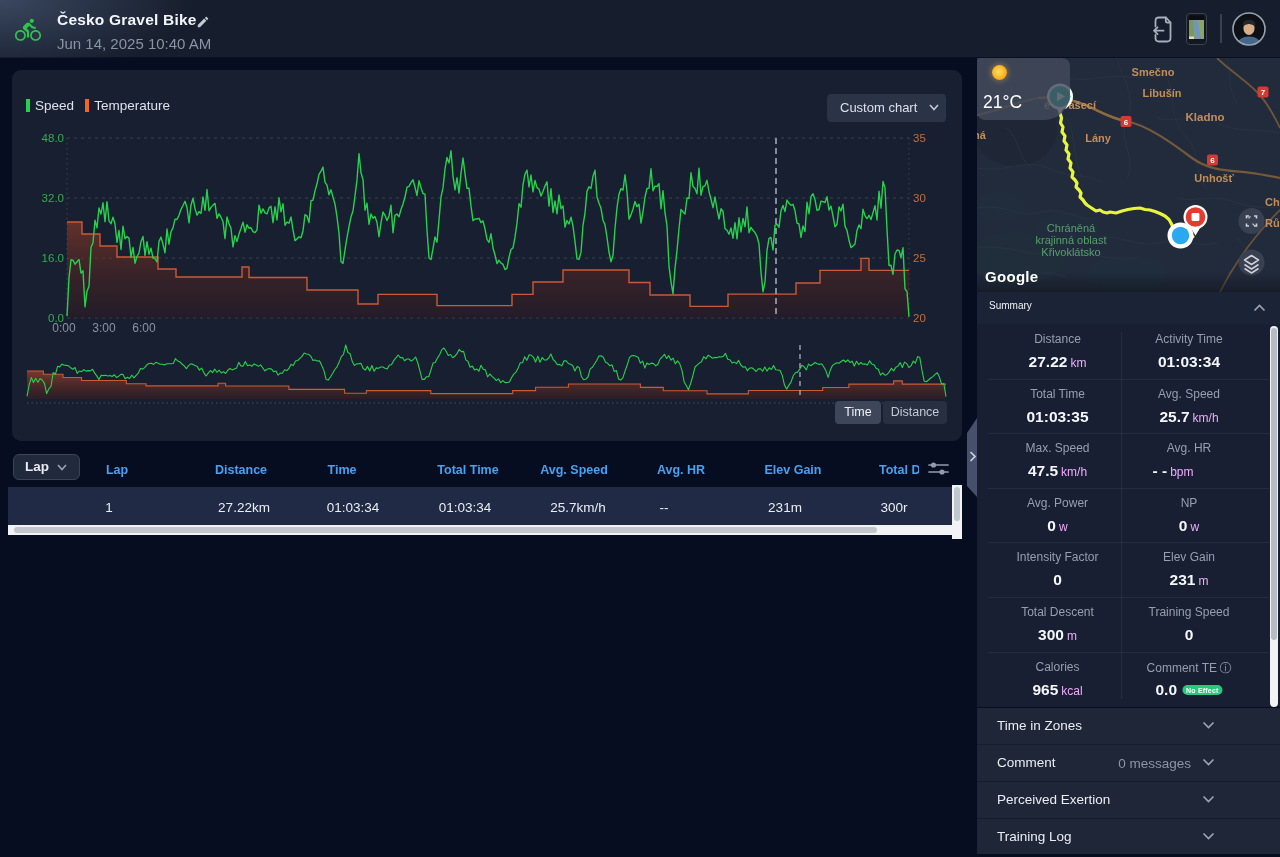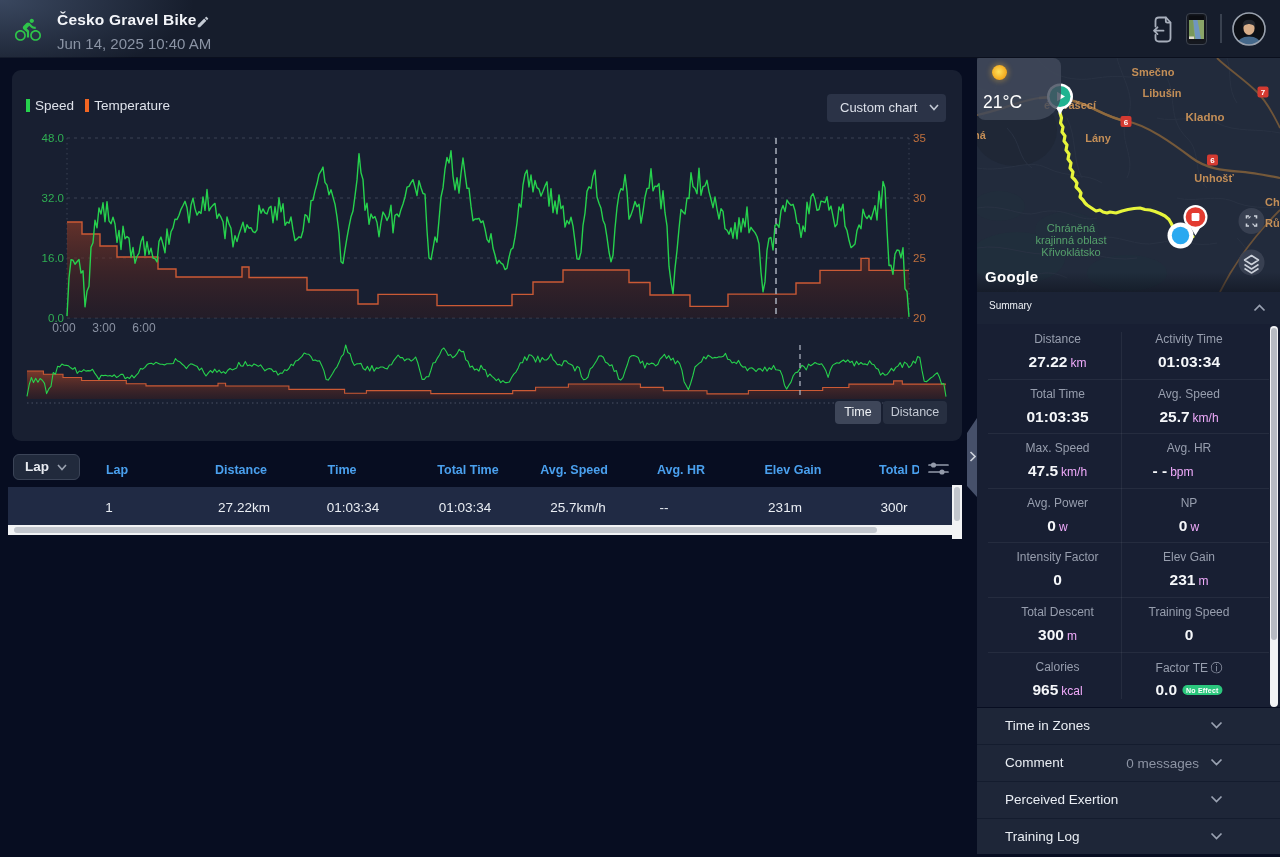--- a/index.html
+++ b/index.html
@@ -19,35 +19,35 @@
 #bdist{left:883px;width:64px;background:#272f41;color:#c3c9d4}
 #lapbtn{position:absolute;left:13px;top:454px;width:67px;height:26px;background:#212a3c;border:1px solid #3b4457;border-radius:6px;color:#e8ebf1;font-size:13.5px;font-weight:bold;line-height:24px;padding-left:11px}
 .th{position:absolute;top:463px;font-size:12.5px;font-weight:bold;color:#4aa0ee;transform:translateX(-50%);white-space:nowrap}
 #laprow{position:absolute;left:8px;top:487px;width:944px;height:38px;background:#202a44}
 .td{position:absolute;top:500px;font-size:13.5px;color:#e9edf3;transform:translateX(-50%);white-space:nowrap}
 .sb{position:absolute;background:#f2f3f5}
 .sbthumb{position:absolute;background:#c2c6cd;border-radius:3px}
 #handle{position:absolute;left:967px;top:418px;width:10px;height:79px;background:#46506a;clip-path:polygon(100% 0,100% 100%,0 86%,0 19%)}
 #handle svg{position:absolute;left:2px;top:33px}
 #sidebar{position:absolute;left:977px;top:58px;width:303px;height:799px}
-#weather{position:absolute;left:0;top:0;width:84px;height:62px;background:rgba(66,74,91,.82);border-radius:2px 8px 26px 8px}
+#weather{position:absolute;left:0;top:0;width:93px;height:62px;background:rgba(66,74,91,.82);border-radius:2px 8px 26px 8px}
 #sun{position:absolute;left:15px;top:7px;width:15px;height:15px;border-radius:50%;background:radial-gradient(circle at 45% 45%,#ffe05a,#f2a217 75%);box-shadow:0 0 5px 2px rgba(247,185,60,.3)}
 #wtemp{position:absolute;left:6px;top:34px;font-size:17.5px;color:#fff}
 #glogo{position:absolute;left:8px;top:210px;color:#fff;font-size:15px;font-weight:bold;letter-spacing:.3px}
 #sumhead{position:absolute;left:0;top:234px;width:303px;height:32px;background:#1b2336}
 #sumhead .t{position:absolute;left:12px;top:8px;font-size:10px;color:#eef1f6}
 #stats{position:absolute;left:0;top:266px;width:303px;height:383px;background:#181f33}
 .slabel{position:absolute;font-size:12px;color:#979eae;transform:translateX(-50%);white-space:nowrap}
 .sval{position:absolute;font-size:15.5px;font-weight:bold;color:#f5f7fa;transform:translateX(-50%);white-space:nowrap}
 .sunit{font-size:12px;font-weight:normal;color:#f0abfc;margin-left:3px}
 .hdiv{position:absolute;left:11px;width:281px;height:1px;background:rgba(255,255,255,.06)}
 #vdiv{position:absolute;left:144px;top:8px;width:1px;height:367px;background:rgba(255,255,255,.06)}
 .pill{display:inline-block;background:#2bc77d;color:#fff;font-size:7px;font-weight:bold;padding:2px 4px 1.5px;border-radius:6px;margin-left:5px;vertical-align:2.5px;letter-spacing:.2px}
 #sections{position:absolute;left:0;top:650px;width:303px;height:146px;background:#1e2638}
-.sec{position:absolute;left:16px;width:244px;height:36px}
+.sec{position:absolute;left:8px;width:244px;height:36px}
 .sec .t{position:absolute;left:12px;top:10px;font-size:13.5px;color:#e9edf3}
 .sec .r{position:absolute;right:38px;top:11px;font-size:13.5px;color:#8d94a4}
 .secdiv{position:absolute;left:0;width:303px;height:1px;background:#141c2e}
 .chev{position:absolute;right:14px}
 </style></head>
 <body>
 <div id="page">
 <div id="chartpanel"></div>
 <div id="legend"><span class="lgbar" style="background:#26d14d"></span>Speed&nbsp;&nbsp;&nbsp;<span class="lgbar" style="background:#f26522"></span>Temperature</div>
 <div id="ccbtn">Custom chart</div>
@@ -290,21 +290,21 @@
       <div class="slabel" style="left:80.5px;top:492px">Intensity Factor</div>
       <div class="sval" style="left:80.5px;top:513px">0</div>
       <div class="slabel" style="left:212.0px;top:492px">Elev Gain</div>
       <div class="sval" style="left:212.0px;top:513px">231<span class="sunit">m</span></div>
       <div class="slabel" style="left:80.5px;top:547px">Total Descent</div>
       <div class="sval" style="left:80.5px;top:568px">300<span class="sunit">m</span></div>
       <div class="slabel" style="left:212.0px;top:547px">Training Speed</div>
       <div class="sval" style="left:212.0px;top:568px">0</div>
       <div class="slabel" style="left:80.5px;top:602px">Calories</div>
       <div class="sval" style="left:80.5px;top:623px">965<span class="sunit">kcal</span></div>
-      <div class="slabel" style="left:212.0px;top:602px">Factor TE ⓘ</div>
+      <div class="slabel" style="left:212.0px;top:602px">Comment TE ⓘ</div>
       <div class="sval" style="left:212.0px;top:623px">0.0<span class="pill">No Effect</span></div>
       <div class="hdiv" style="top:321px"></div>
       <div class="hdiv" style="top:375px"></div>
       <div class="hdiv" style="top:430px"></div>
       <div class="hdiv" style="top:484px"></div>
       <div class="hdiv" style="top:539px"></div>
       <div class="hdiv" style="top:594px"></div>
 <div class="sb" style="left:293px;top:268px;width:8px;height:381px;border-radius:4px"></div>
 <div class="sbthumb" style="left:294px;top:270px;width:6px;height:312px;background:#b7bbc3"></div>
       <div id="sections">

